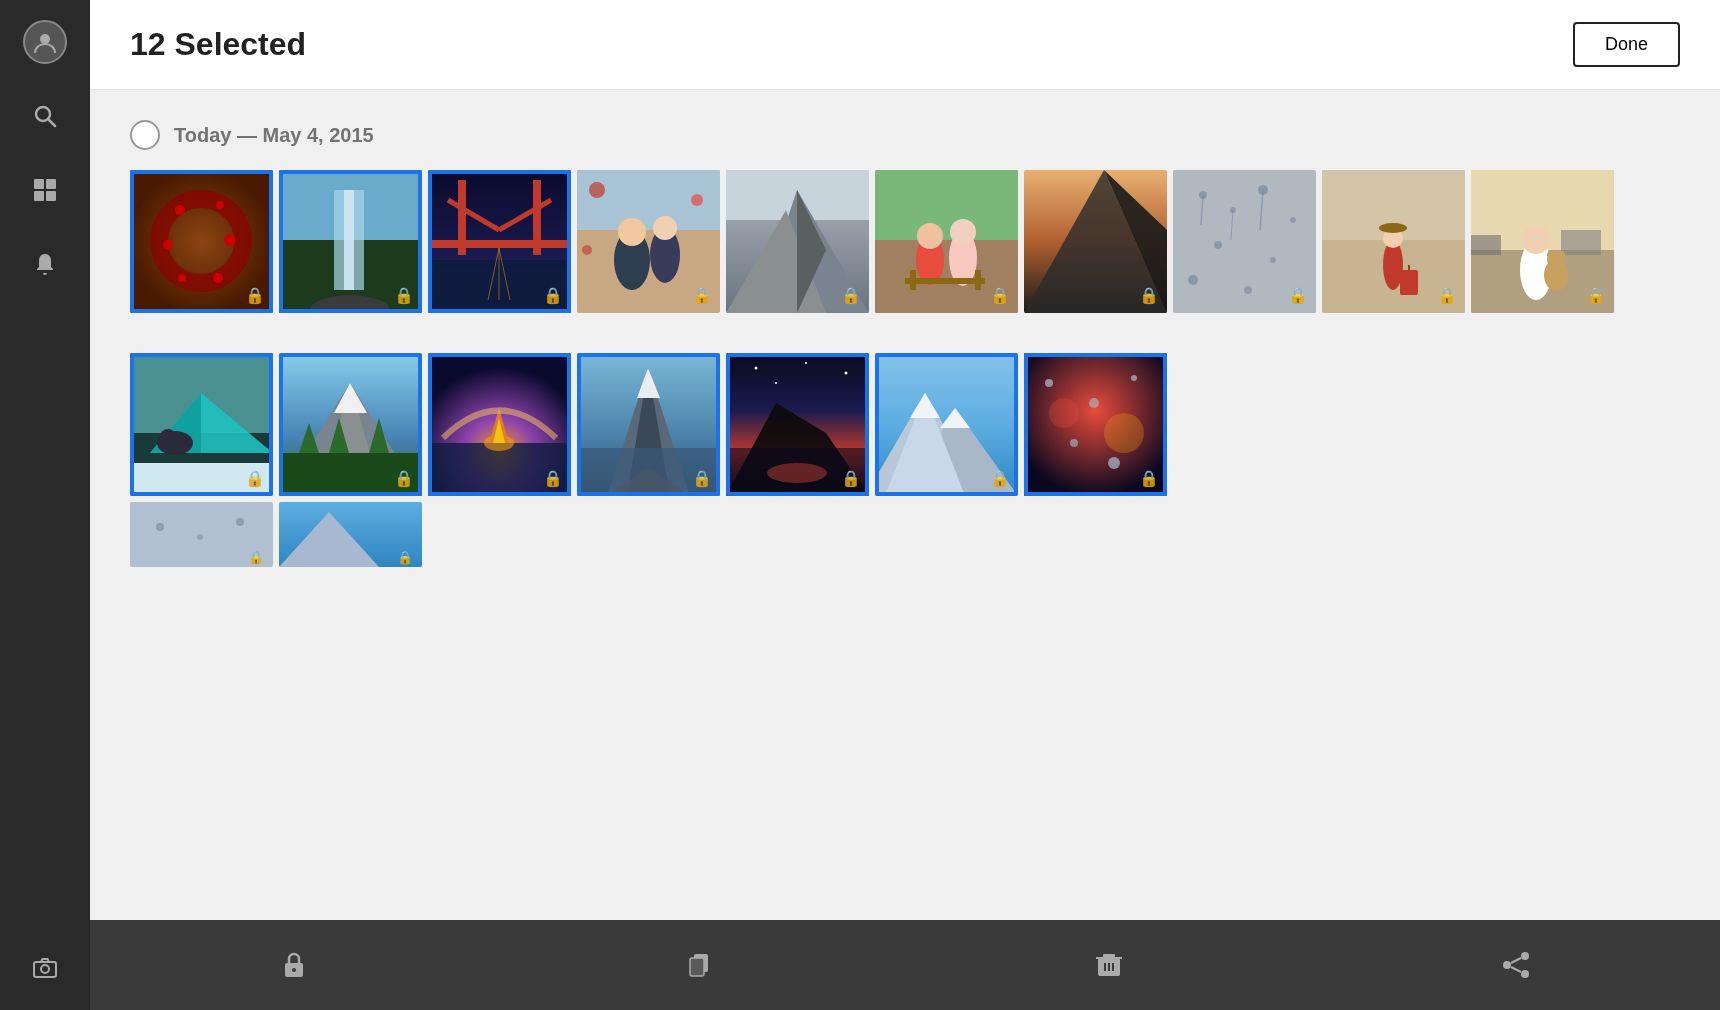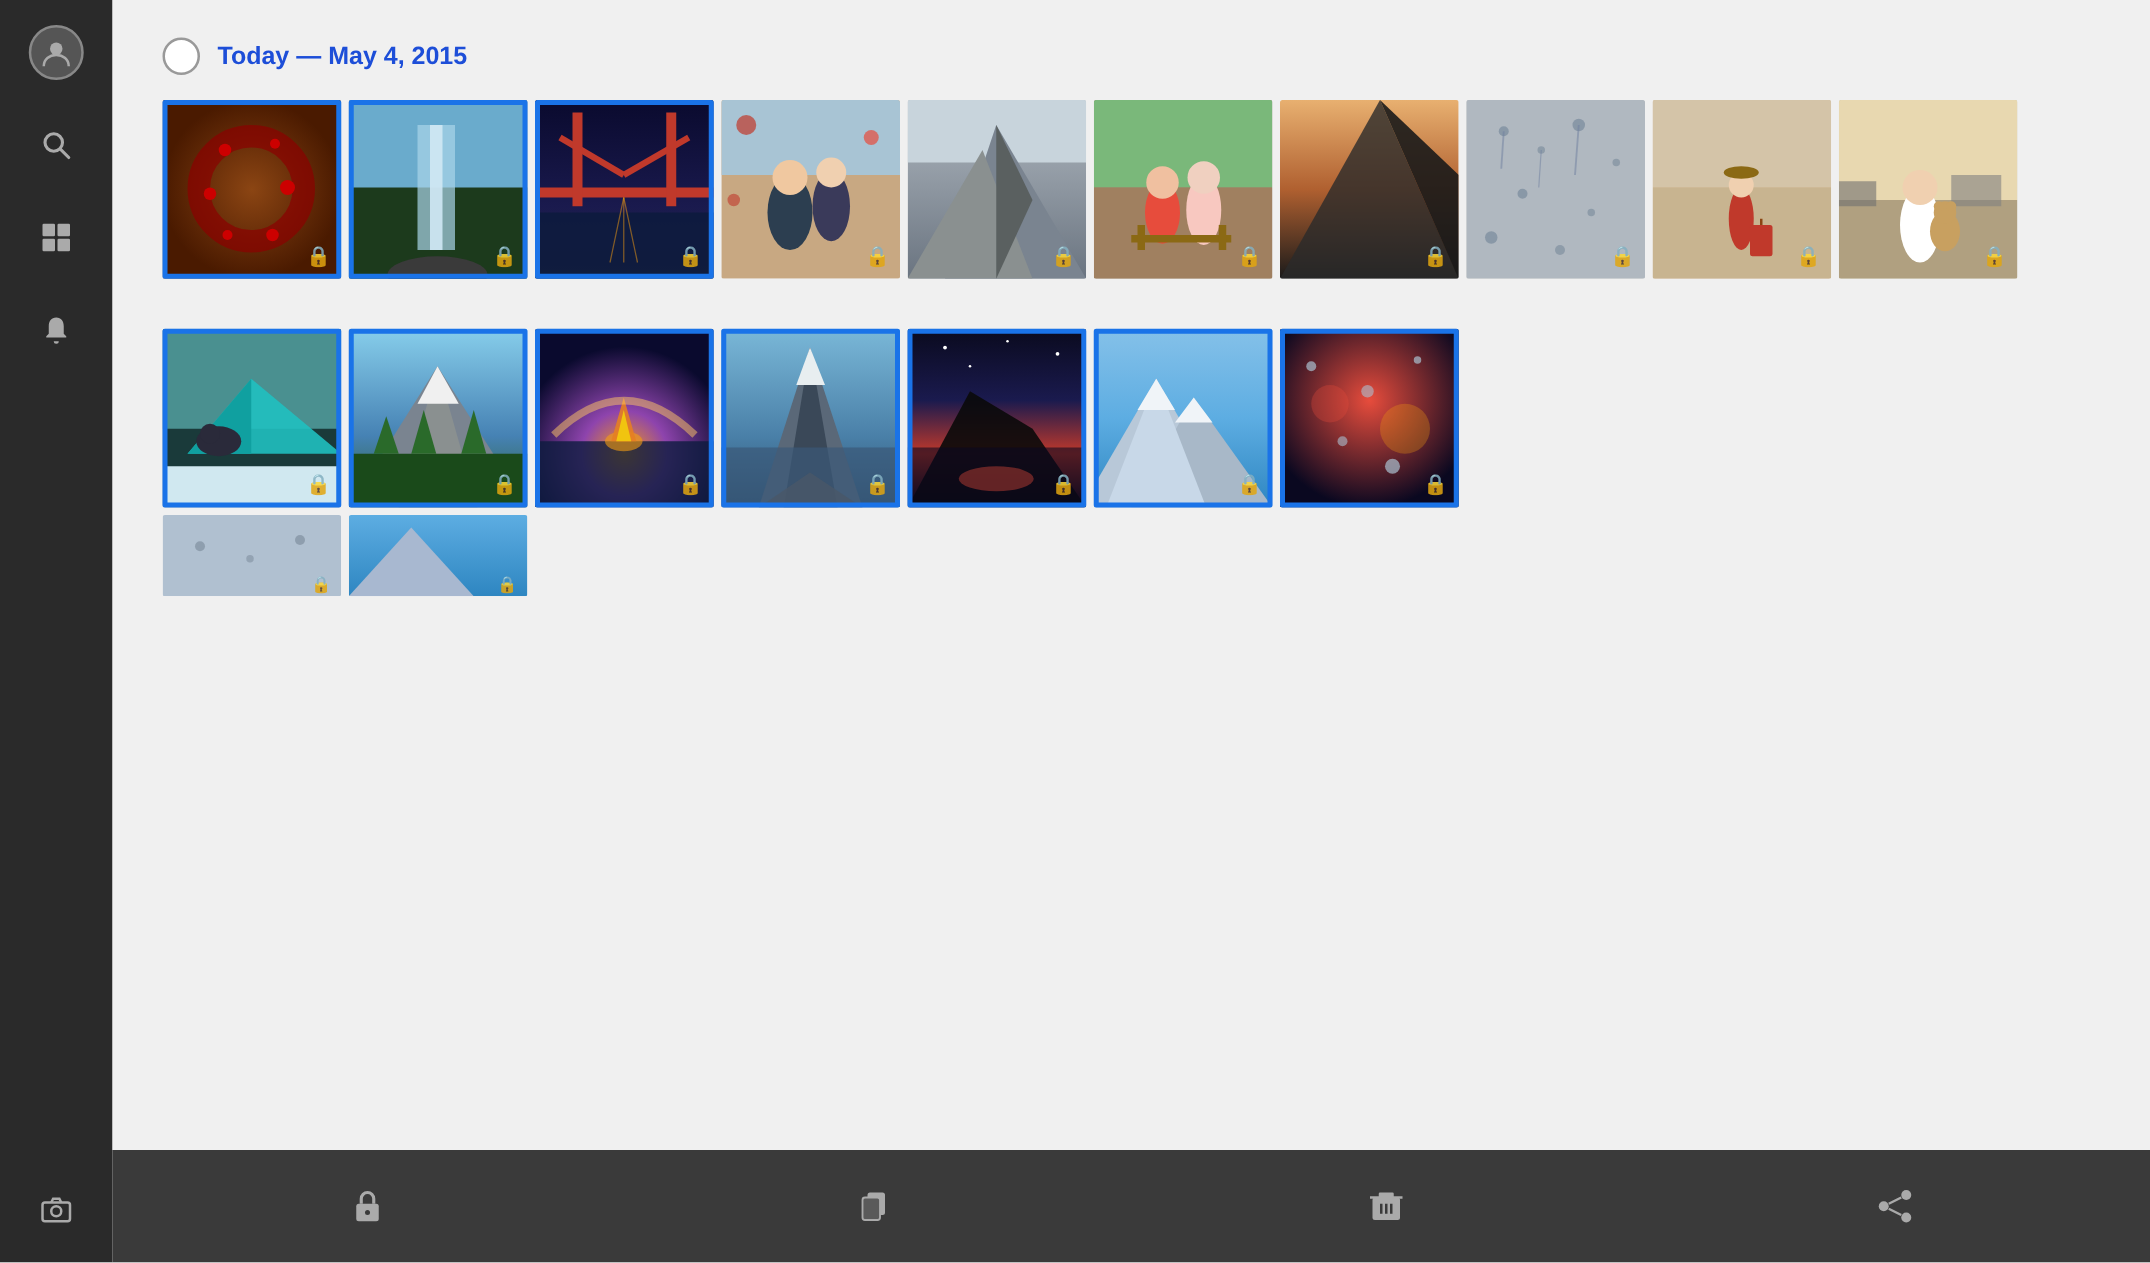--- a/index.html
+++ b/index.html
@@ -86,21 +86,21 @@
     .section { margin-bottom: 40px; }
     .section-header {
       display: flex;
       align-items: center;
       gap: 14px;
       margin-bottom: 20px;
     }
     .section-date {
       font-size: 20px;
       font-weight: 600;
-      color: #1d4ed8;
+      color: #737373;
     }
     .circle-checkbox {
       width: 30px;
       height: 30px;
       border-radius: 50%;
       border: 2px solid #999;
       background: #fff;
       display: flex;
       align-items: center;
       justify-content: center;
@@ -205,20 +205,24 @@
     <svg width="26" height="26" viewBox="0 0 26 26" fill="none">
       <rect x="2" y="7" width="22" height="15" rx="2" stroke="#aaa" stroke-width="2"></rect>
       <circle cx="13" cy="14" r="4" stroke="#aaa" stroke-width="2"></circle>
       <path d="M9 7l1.5-3h5L17 7" stroke="#aaa" stroke-width="2"></path>
     </svg>
   </div>
 </div>
 
 <div id="main">
 
+  <div id="header">
+    <h1>12 Selected</h1>
+    <button id="done-button">Done</button>
+  </div>
 
   <div id="content">
 
     <div class="section">
       <div class="section-header">
         <div class="circle-checkbox"></div>
         <span class="section-date">Today — May 4, 2015</span>
       </div>
       <div class="photo-grid">
 

